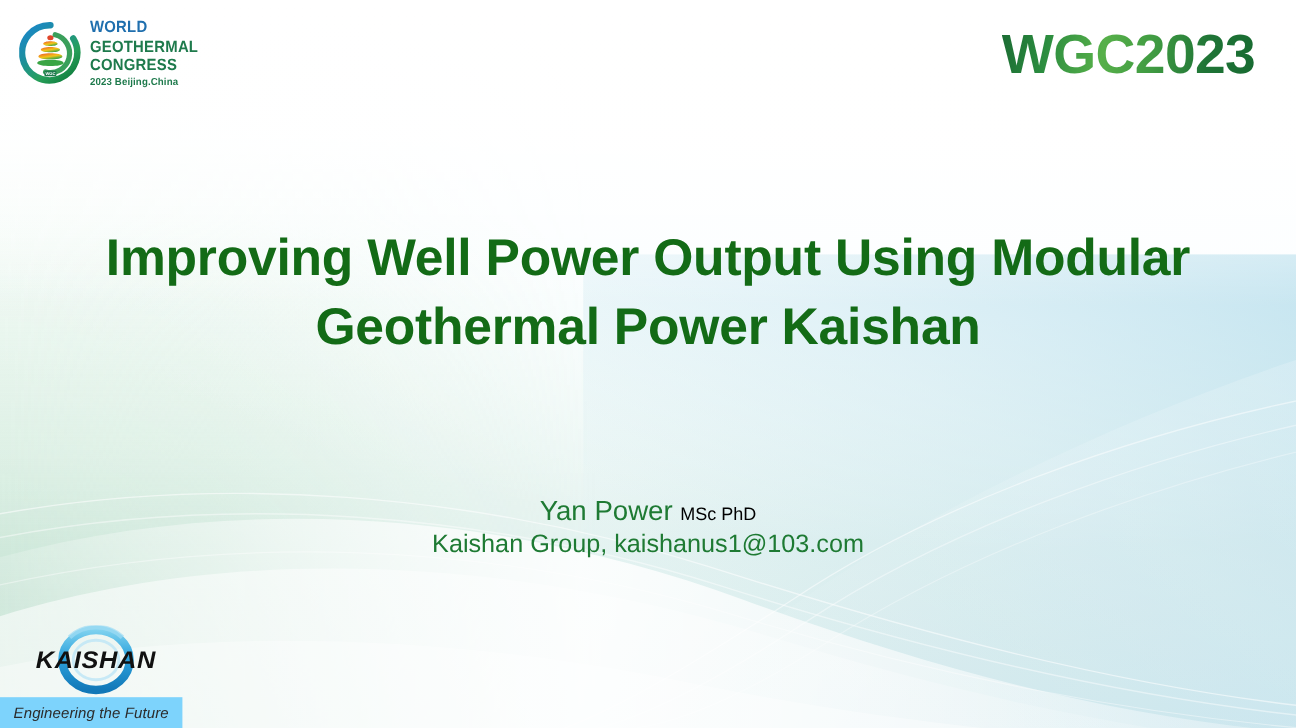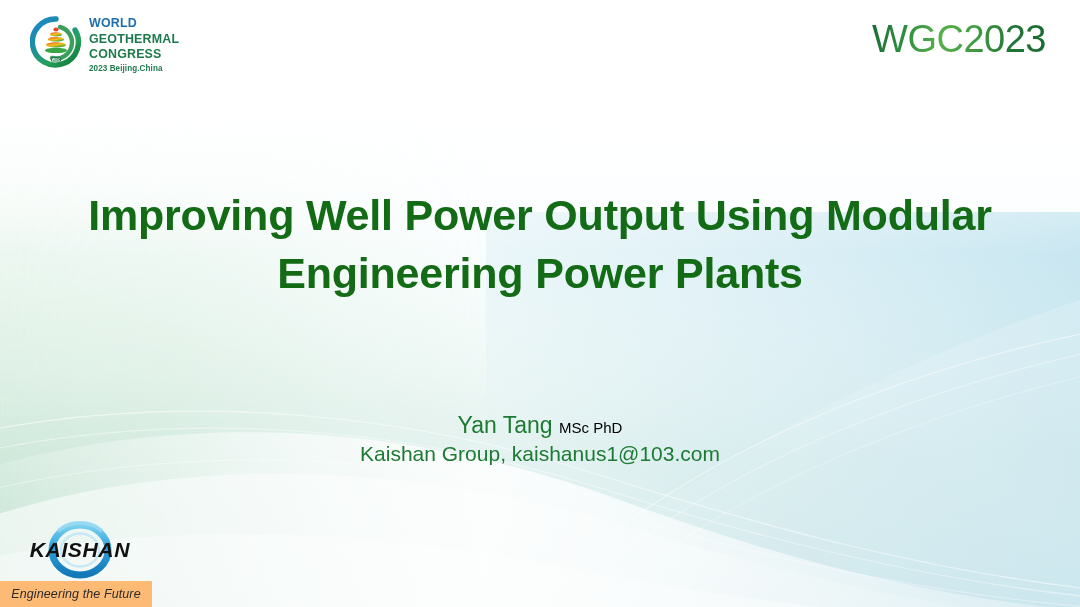--- a/index.html
+++ b/index.html
@@ -70,24 +70,24 @@
   }
 
   
   .header {
     position: absolute;
     left: 0; right: 0; top: 0;
     height: 96px;
   }
   .wgc-logo {
     position: absolute;
-    left: 30px;
+    left: 16px;
     top: 16px;
     display: flex;
-    align-items: flex-start;
+    align-items: center;
     gap: 7px;
   }
   .wgc-mark { display: block; }
   .wgc-wordmark {
     display: flex;
     flex-direction: column;
     justify-content: center;
     line-height: 1;
   }
   .wgc-word {
@@ -111,22 +111,22 @@
     letter-spacing: 0.1px;
     margin-top: 1px;
     transform: scaleX(0.95);
     transform-origin: left center;
   }
   .wgc-brand {
     position: absolute;
     right: 34px;
     top: 18px;
     font-family: "Liberation Sans", sans-serif;
-    font-weight: normal;
-    font-size: 38px;
+    font-weight: bold;
+    font-size: 46px;
     letter-spacing: -0.5px;
     background: linear-gradient(100deg, #1b6b33 0%, #2b8c3f 18%, #57b04a 40%, #3f9a42 60%, #1f7436 80%, #176a31 100%);
     -webkit-background-clip: text;
     background-clip: text;
     color: transparent;
     -webkit-text-fill-color: transparent;
     white-space: nowrap;
   }
 
   
@@ -184,21 +184,21 @@
     position: absolute;
     left: 18px;
     top: 2px;
   }
   .kaishan-banner {
     position: absolute;
     left: 0;
     bottom: 0;
     width: 152px;
     height: 26px;
-    background: #fdba74;
+    background: #7dd3fc;
     display: flex;
     align-items: center;
     justify-content: center;
   }
   .kaishan-tagline {
     font-family: "Liberation Sans", sans-serif;
     font-size: 12.5px;
     color: #2b2b2b;
     letter-spacing: 0.1px;
   }
@@ -277,26 +277,26 @@
         <div class="wgc-word w3">CONGRESS</div>
         <div class="wgc-sub">2023 Beijing.China</div>
       </div>
     </div>
 
     <div class="wgc-brand">WGC2023</div>
   </div>
 
   <div class="title-block">
     <div class="title-line">Improving Well Power Output Using Modular</div>
-    <div class="title-line">Engineering Power Plants</div>
+    <div class="title-line">Geothermal Power Kaishan</div>
   </div>
 
   <div class="author-block">
     <div>
-      <span class="author-name">Yan Tang</span><span class="author-name">&nbsp;</span><span class="author-degrees">MSc PhD</span>
+      <span class="author-name">Yan Power</span><span class="author-name">&nbsp;</span><span class="author-degrees">MSc PhD</span>
     </div>
     <div class="author-affil">Kaishan Group, kaishanus1@103.com</div>
   </div>
 
   <div class="kaishan">
     <svg class="kaishan-mark" width="124" height="60" viewBox="0 0 124 60">
       <defs>
         <linearGradient id="ksArcG" x1="0" y1="0" x2="0" y2="1">
           <stop offset="0%" stop-color="#7fd2ef"></stop>
           <stop offset="45%" stop-color="#2ea3dd"></stop>

